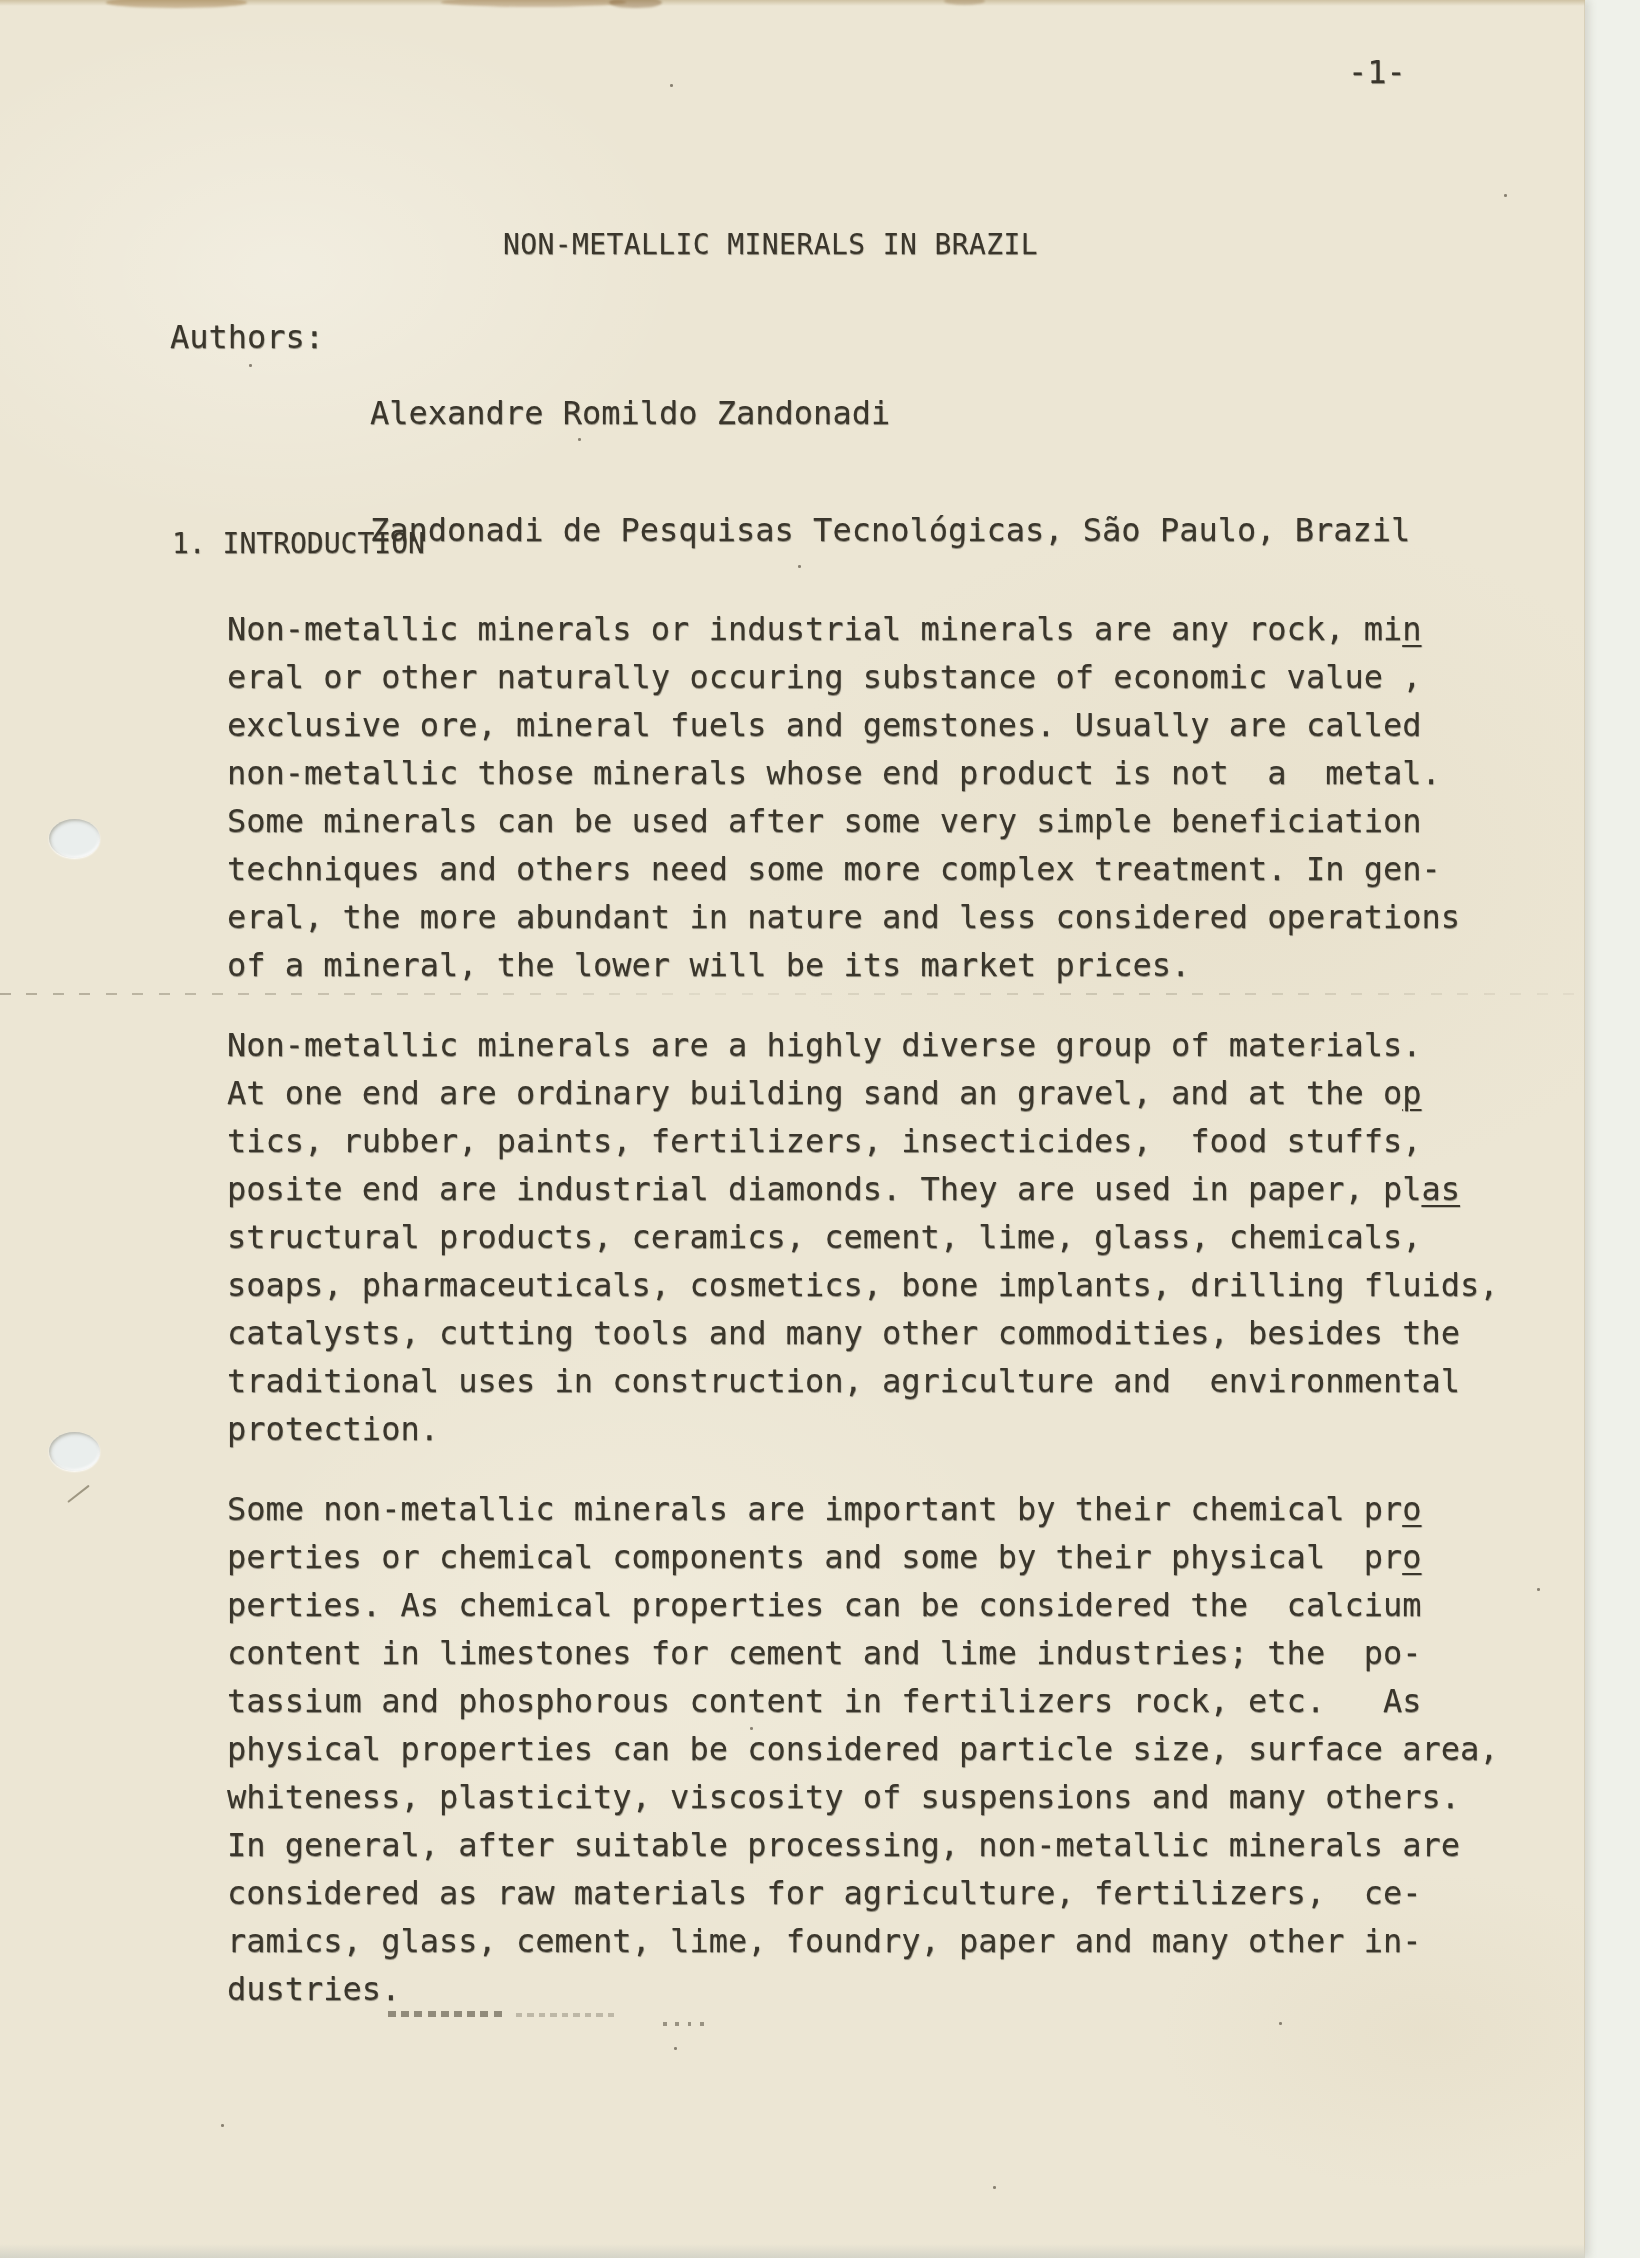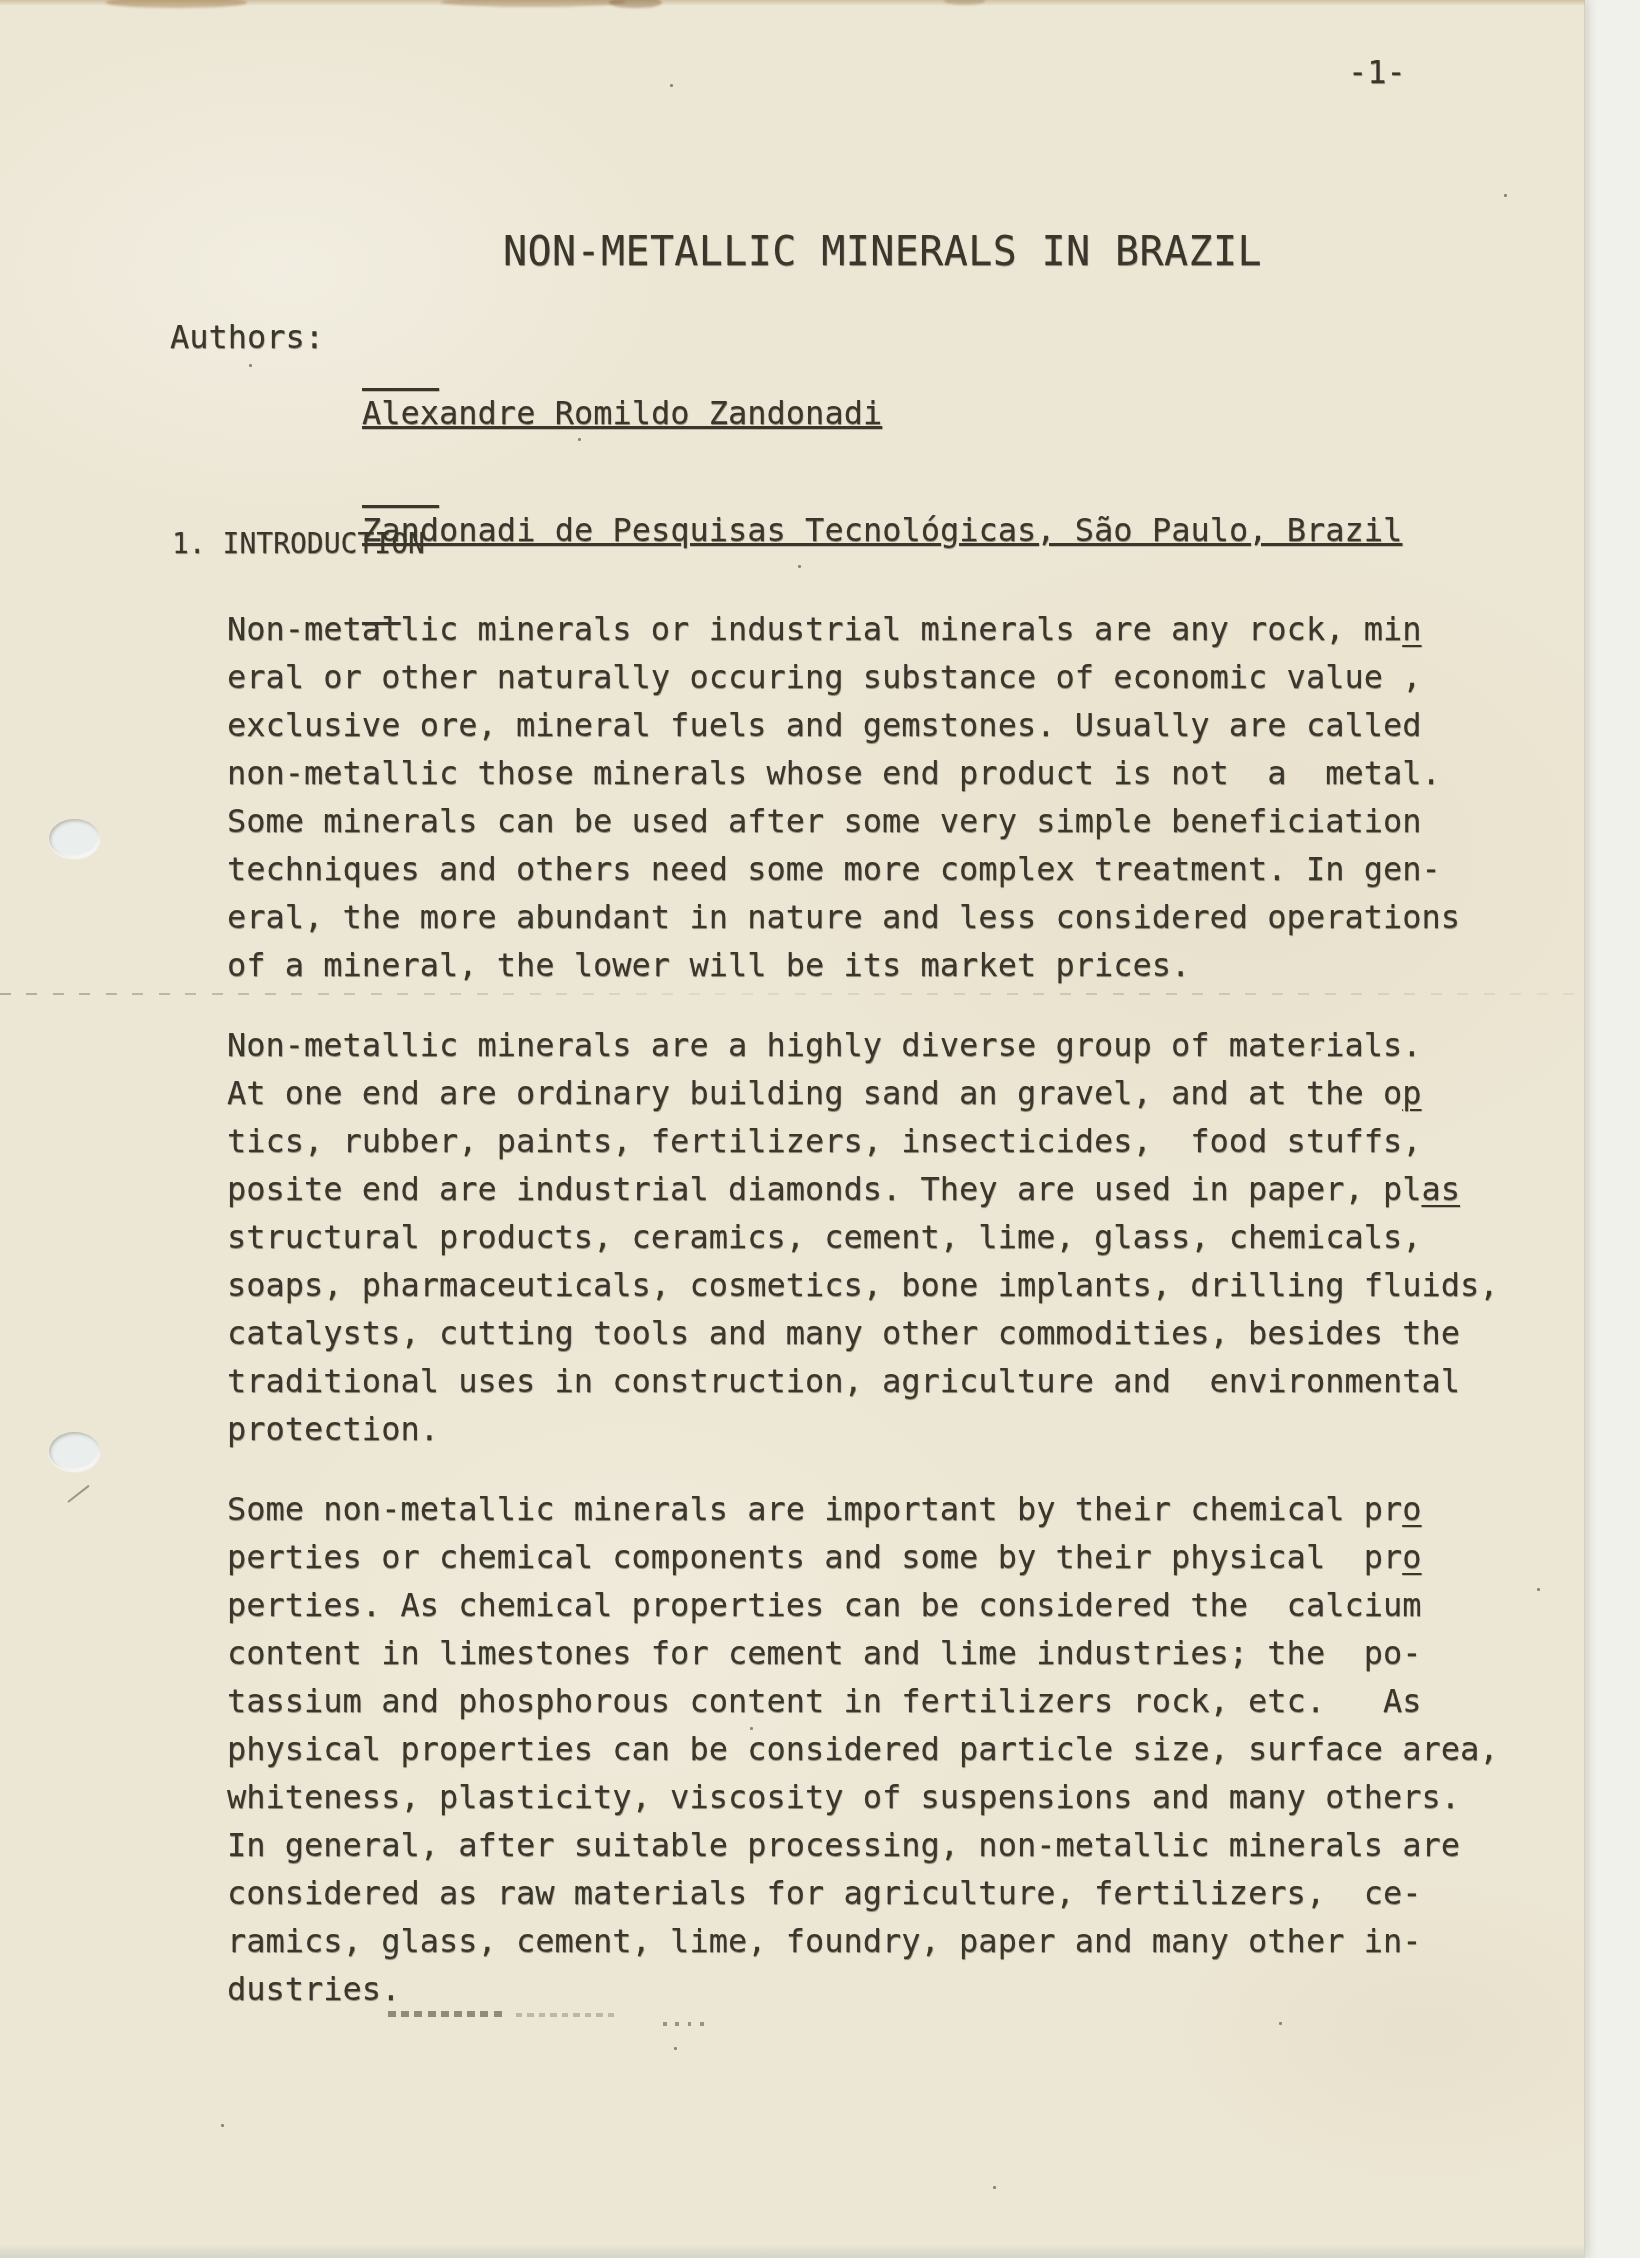--- a/index.html
+++ b/index.html
@@ -90,24 +90,24 @@
 <div class="paper">
   <div class="top-edge"></div>
 
   <div class="stain" style="left:106px;top:-2.6px;width:141px;height:10.6px;background:rgba(150,110,55,.40);"></div>
   <div class="stain" style="left:441px;top:-2.6px;width:185px;height:9.7px;background:rgba(140,100,50,.32);"></div>
   <div class="stain" style="left:609px;top:-3.5px;width:53px;height:11.5px;background:rgba(120,85,40,.38);"></div>
   <div class="stain" style="left:944px;top:-2.6px;width:41px;height:8px;background:rgba(130,95,45,.28);"></div>
 
   <div class="abs ink" style="left:1348px; top:53px;">-1-</div>
 
-  <h1 class="abs ink title-line" style="left:503px; top:228px; font-size:40px;">NON-METALLIC MINERALS IN BRAZIL</h1>
+  <h1 class="abs ink title-line" style="left:503px; top:228px; font-size:28px;">NON-METALLIC MINERALS IN BRAZIL</h1>
 
   <div class="abs ink" style="left:170px; top:318px;">Authors:</div>
-  <div class="abs ink authors-names" style="left:362px; top:318px;text-decoration:underline;">
+  <div class="abs ink authors-names" style="left:370px; top:318px;">
     <div>Alexandre Romildo Zandonadi</div>
     <div>Zandonadi de Pesquisas Tecnológicas, São Paulo, Brazil</div>
   </div>
 
   <h2 class="abs ink heading-line" style="left:172px; top:527px; font-size:28px;">1. INTRODUCTION</h2>
 
   <div class="bodytext ink">
       <div class="para">
         <div class="tline"><span>Non-metallic minerals or industrial minerals are any rock, mi</span><span class="u">n</span></div>
         <div class="tline"><span>eral or other naturally occuring substance of economic value ,</span></div>

